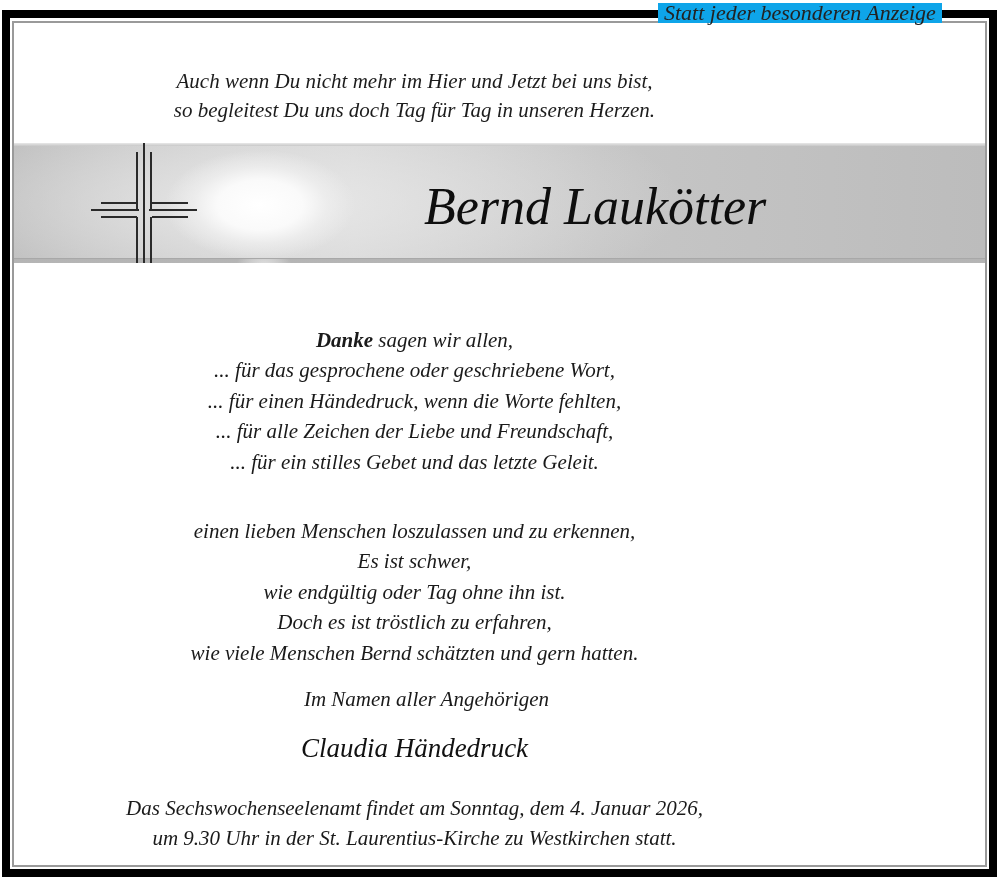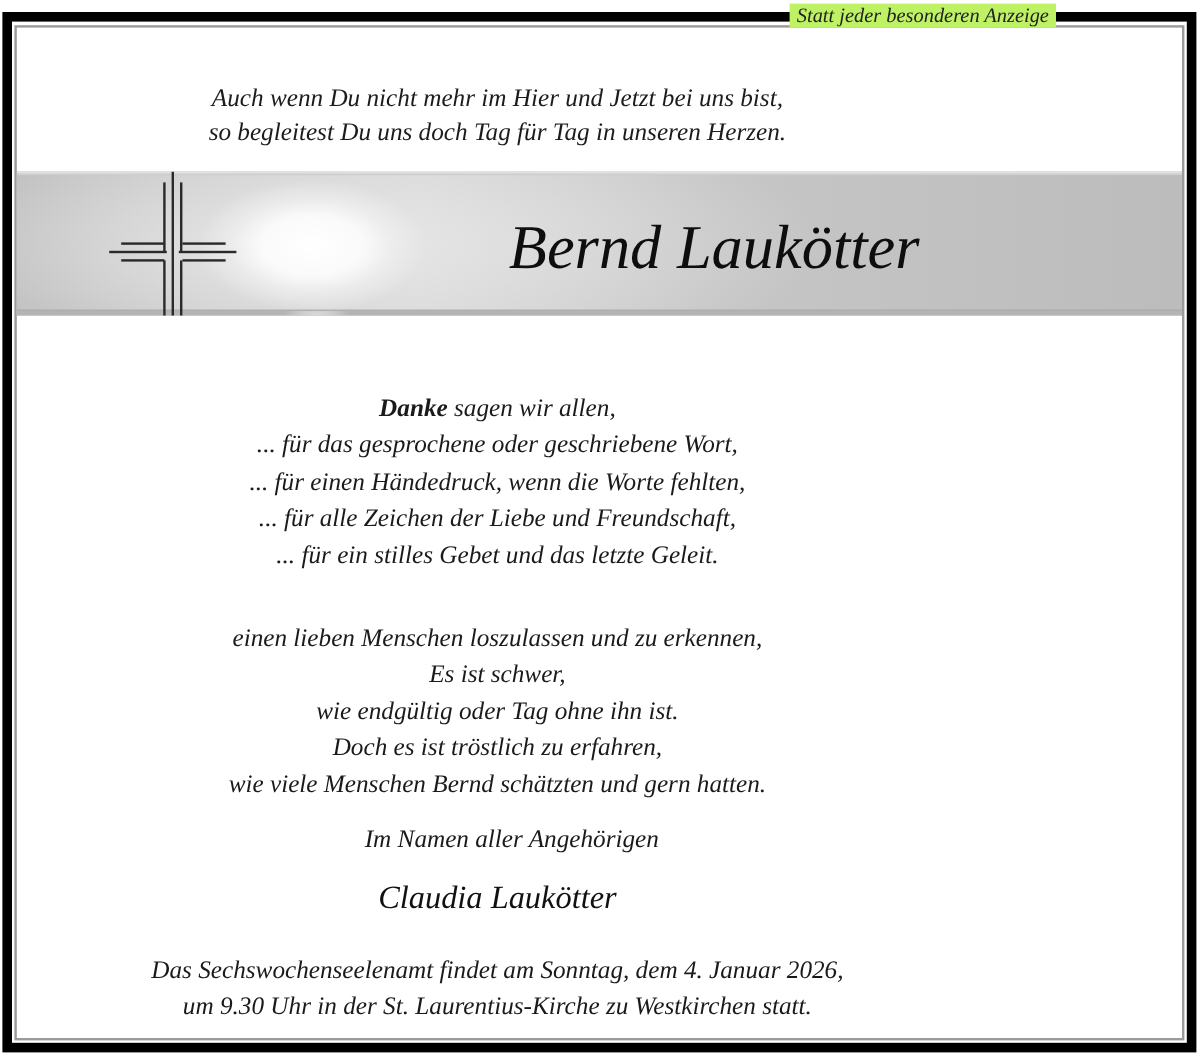--- a/index.html
+++ b/index.html
@@ -8,21 +8,21 @@
 
   
   .frame-outer { position: absolute; left: 2px; top: 10px; width: 995px; height: 867px;
                  box-sizing: border-box; border: 8px solid #000; }
   
   .frame-inner { position: absolute; left: 12px; top: 21px; width: 975px; height: 846px;
                  box-sizing: border-box; border: 2px solid #9a9a9a; }
 
   
   .header-label { position: absolute; top: 3px; left: 658px; padding: 0 6px 0 6px;
-                  background: #bef264; font-style: italic; font-size: 17px; line-height: 20px;
+                  background: #0ea5e9; font-style: italic; font-size: 22px; line-height: 20px;
                   color: #222; white-space: nowrap; }
 
   .center { position: absolute; left: 14px; width: 801px; text-align: center; font-style: italic; }
 
   .intro { top: 67px; font-size: 21px; line-height: 29px; color: #1c1c1c; }
 
   
   .banner { position: absolute; left: 14px; top: 143px; width: 971px; height: 120px; overflow: hidden;
             background: linear-gradient(180deg, #bdbdbd 0%, #cfcfcf 30%, #c9c9c9 60%, #c4c4c4 100%); }
   .sky { position: absolute; left: 0; top: 0; width: 100%; height: 116px;
@@ -105,18 +105,18 @@
 
 <div class="center poem">
   <span class="line">einen lieben Menschen loszulassen und zu erkennen,</span>
   <span class="line">Es ist schwer,</span>
   <span class="line">wie endgültig oder Tag ohne ihn ist.</span>
   <span class="line">Doch es ist tröstlich zu erfahren,</span>
   <span class="line">wie viele Menschen Bernd schätzten und gern hatten.</span>
 </div>
 
 <div class="center signoff">Im Namen aller Angehörigen</div>
-<div class="center signer">Claudia Laukötter</div>
+<div class="center signer">Claudia Händedruck</div>
 
 <div class="center notice">
   <span class="line">Das Sechswochenseelenamt findet am Sonntag, dem 4. Januar 2026,</span>
   <span class="line">um 9.30 Uhr in der St. Laurentius-Kirche zu Westkirchen statt.</span>
 </div>
 
 </body></html>

